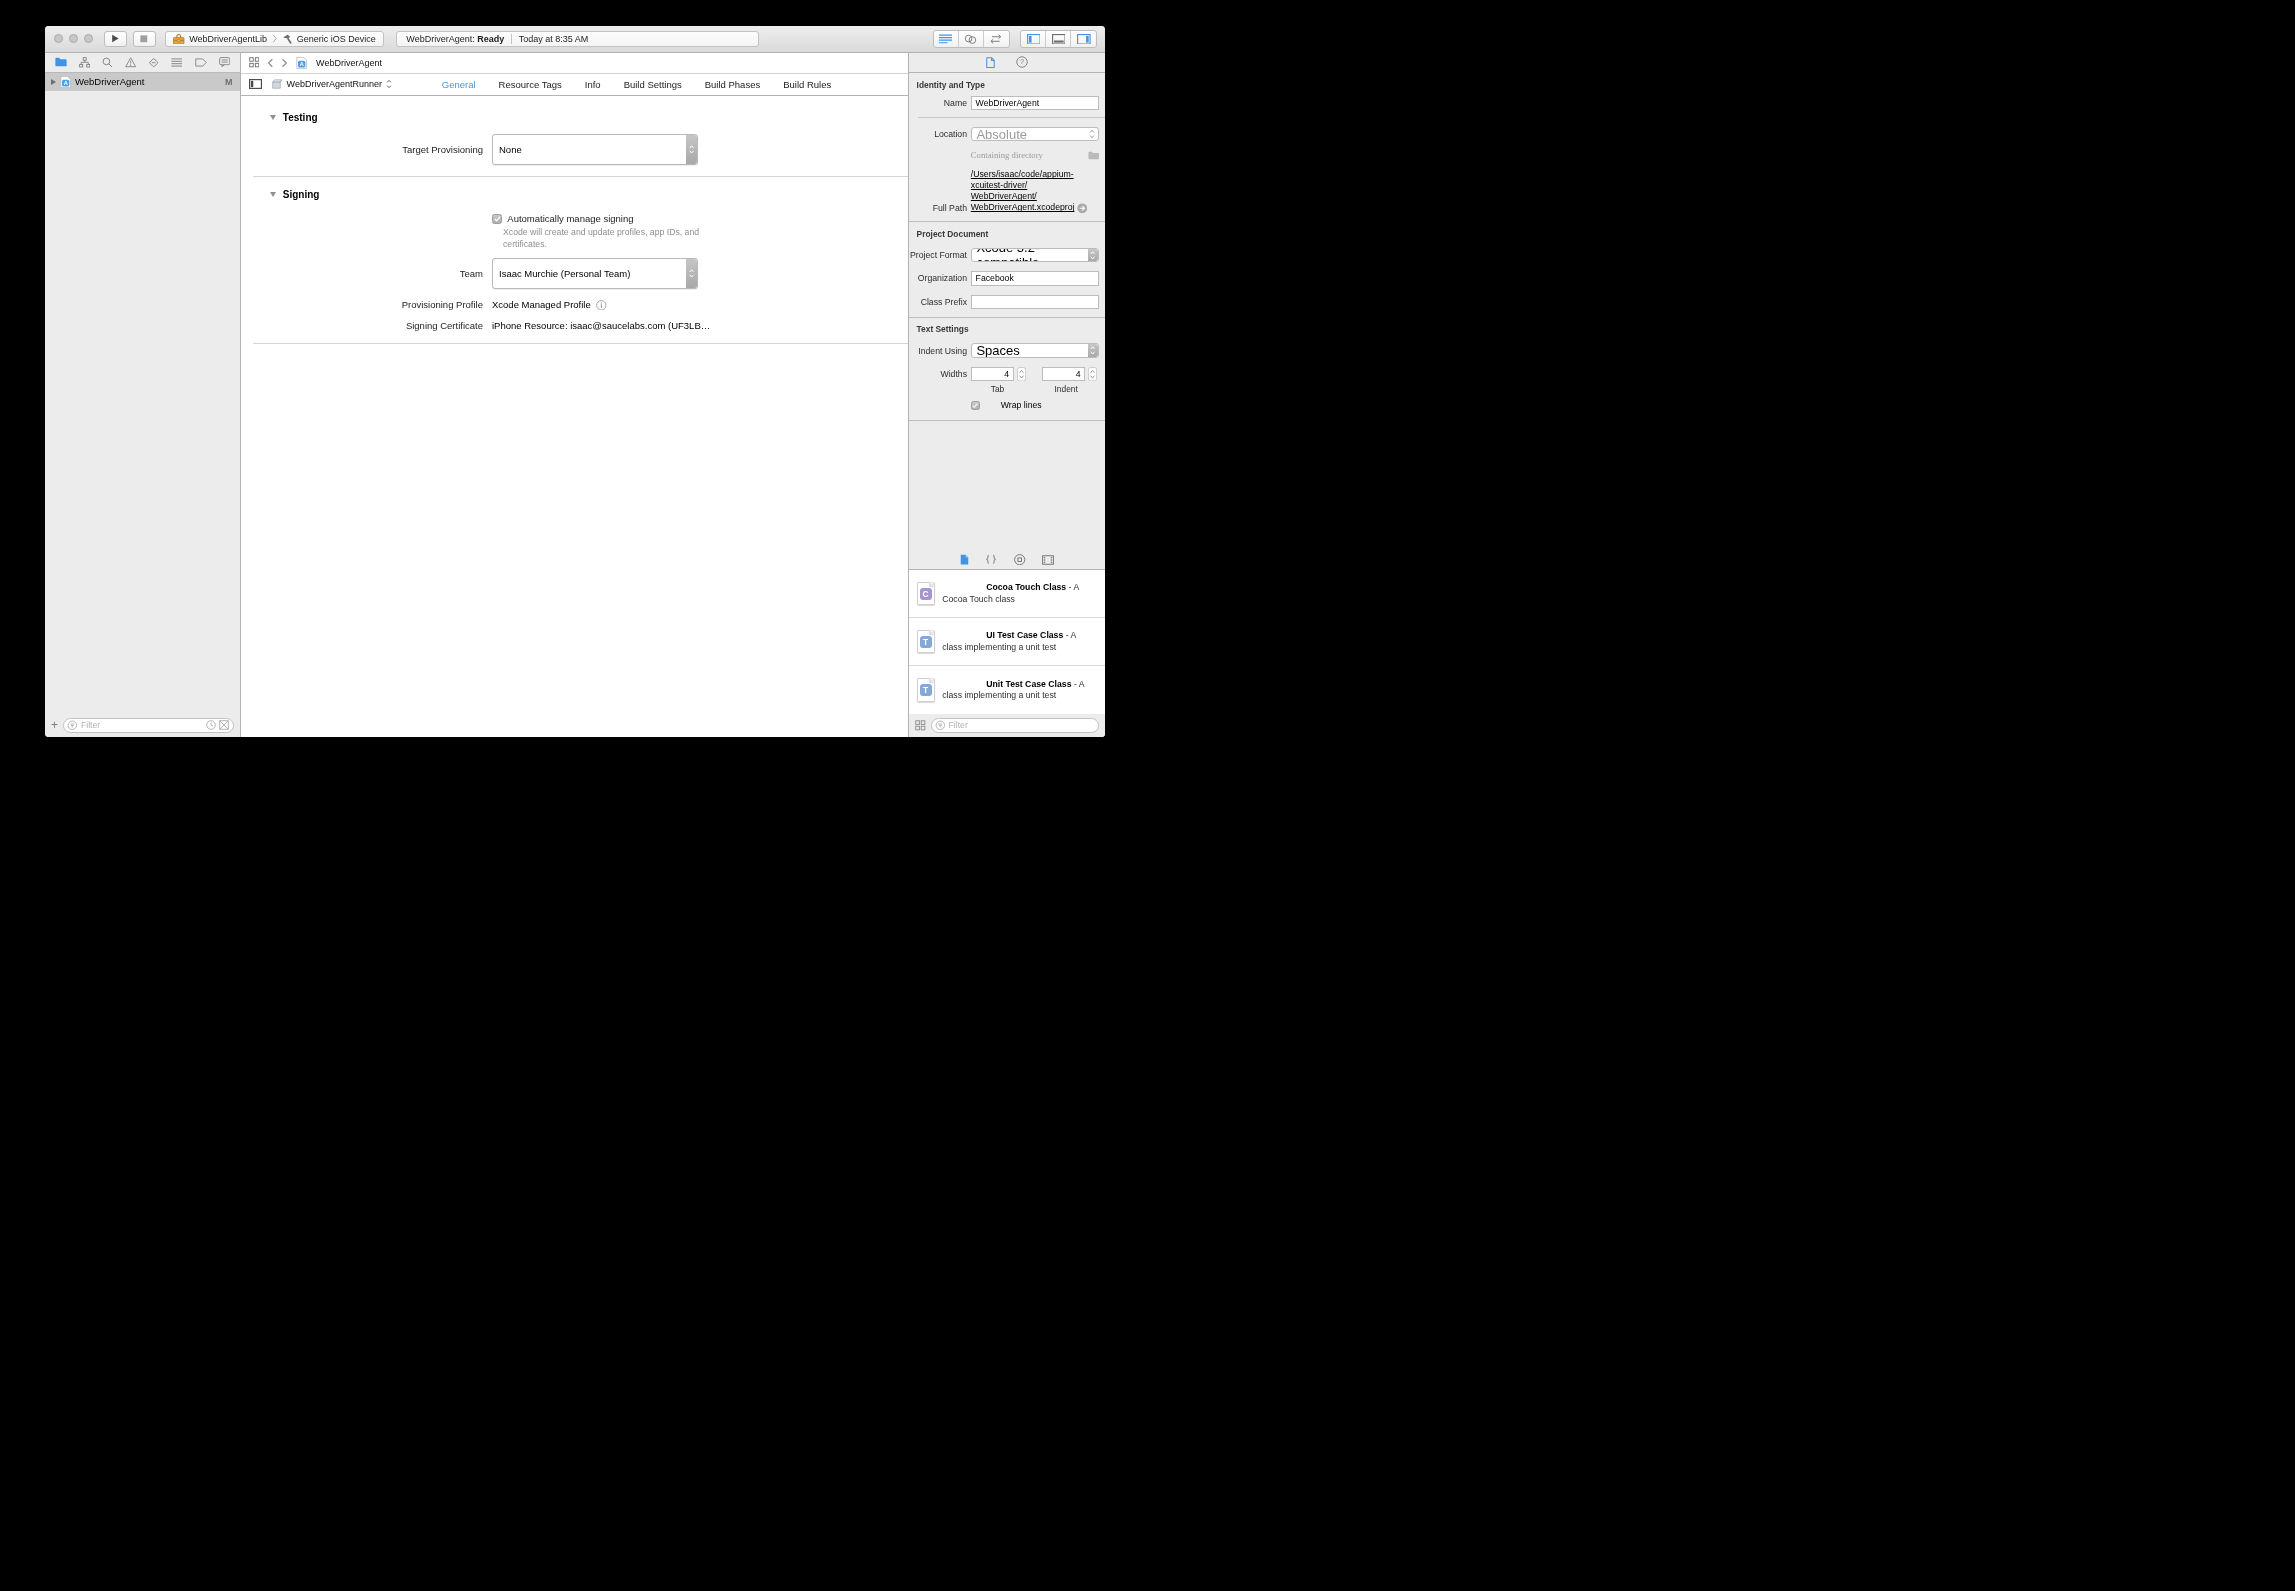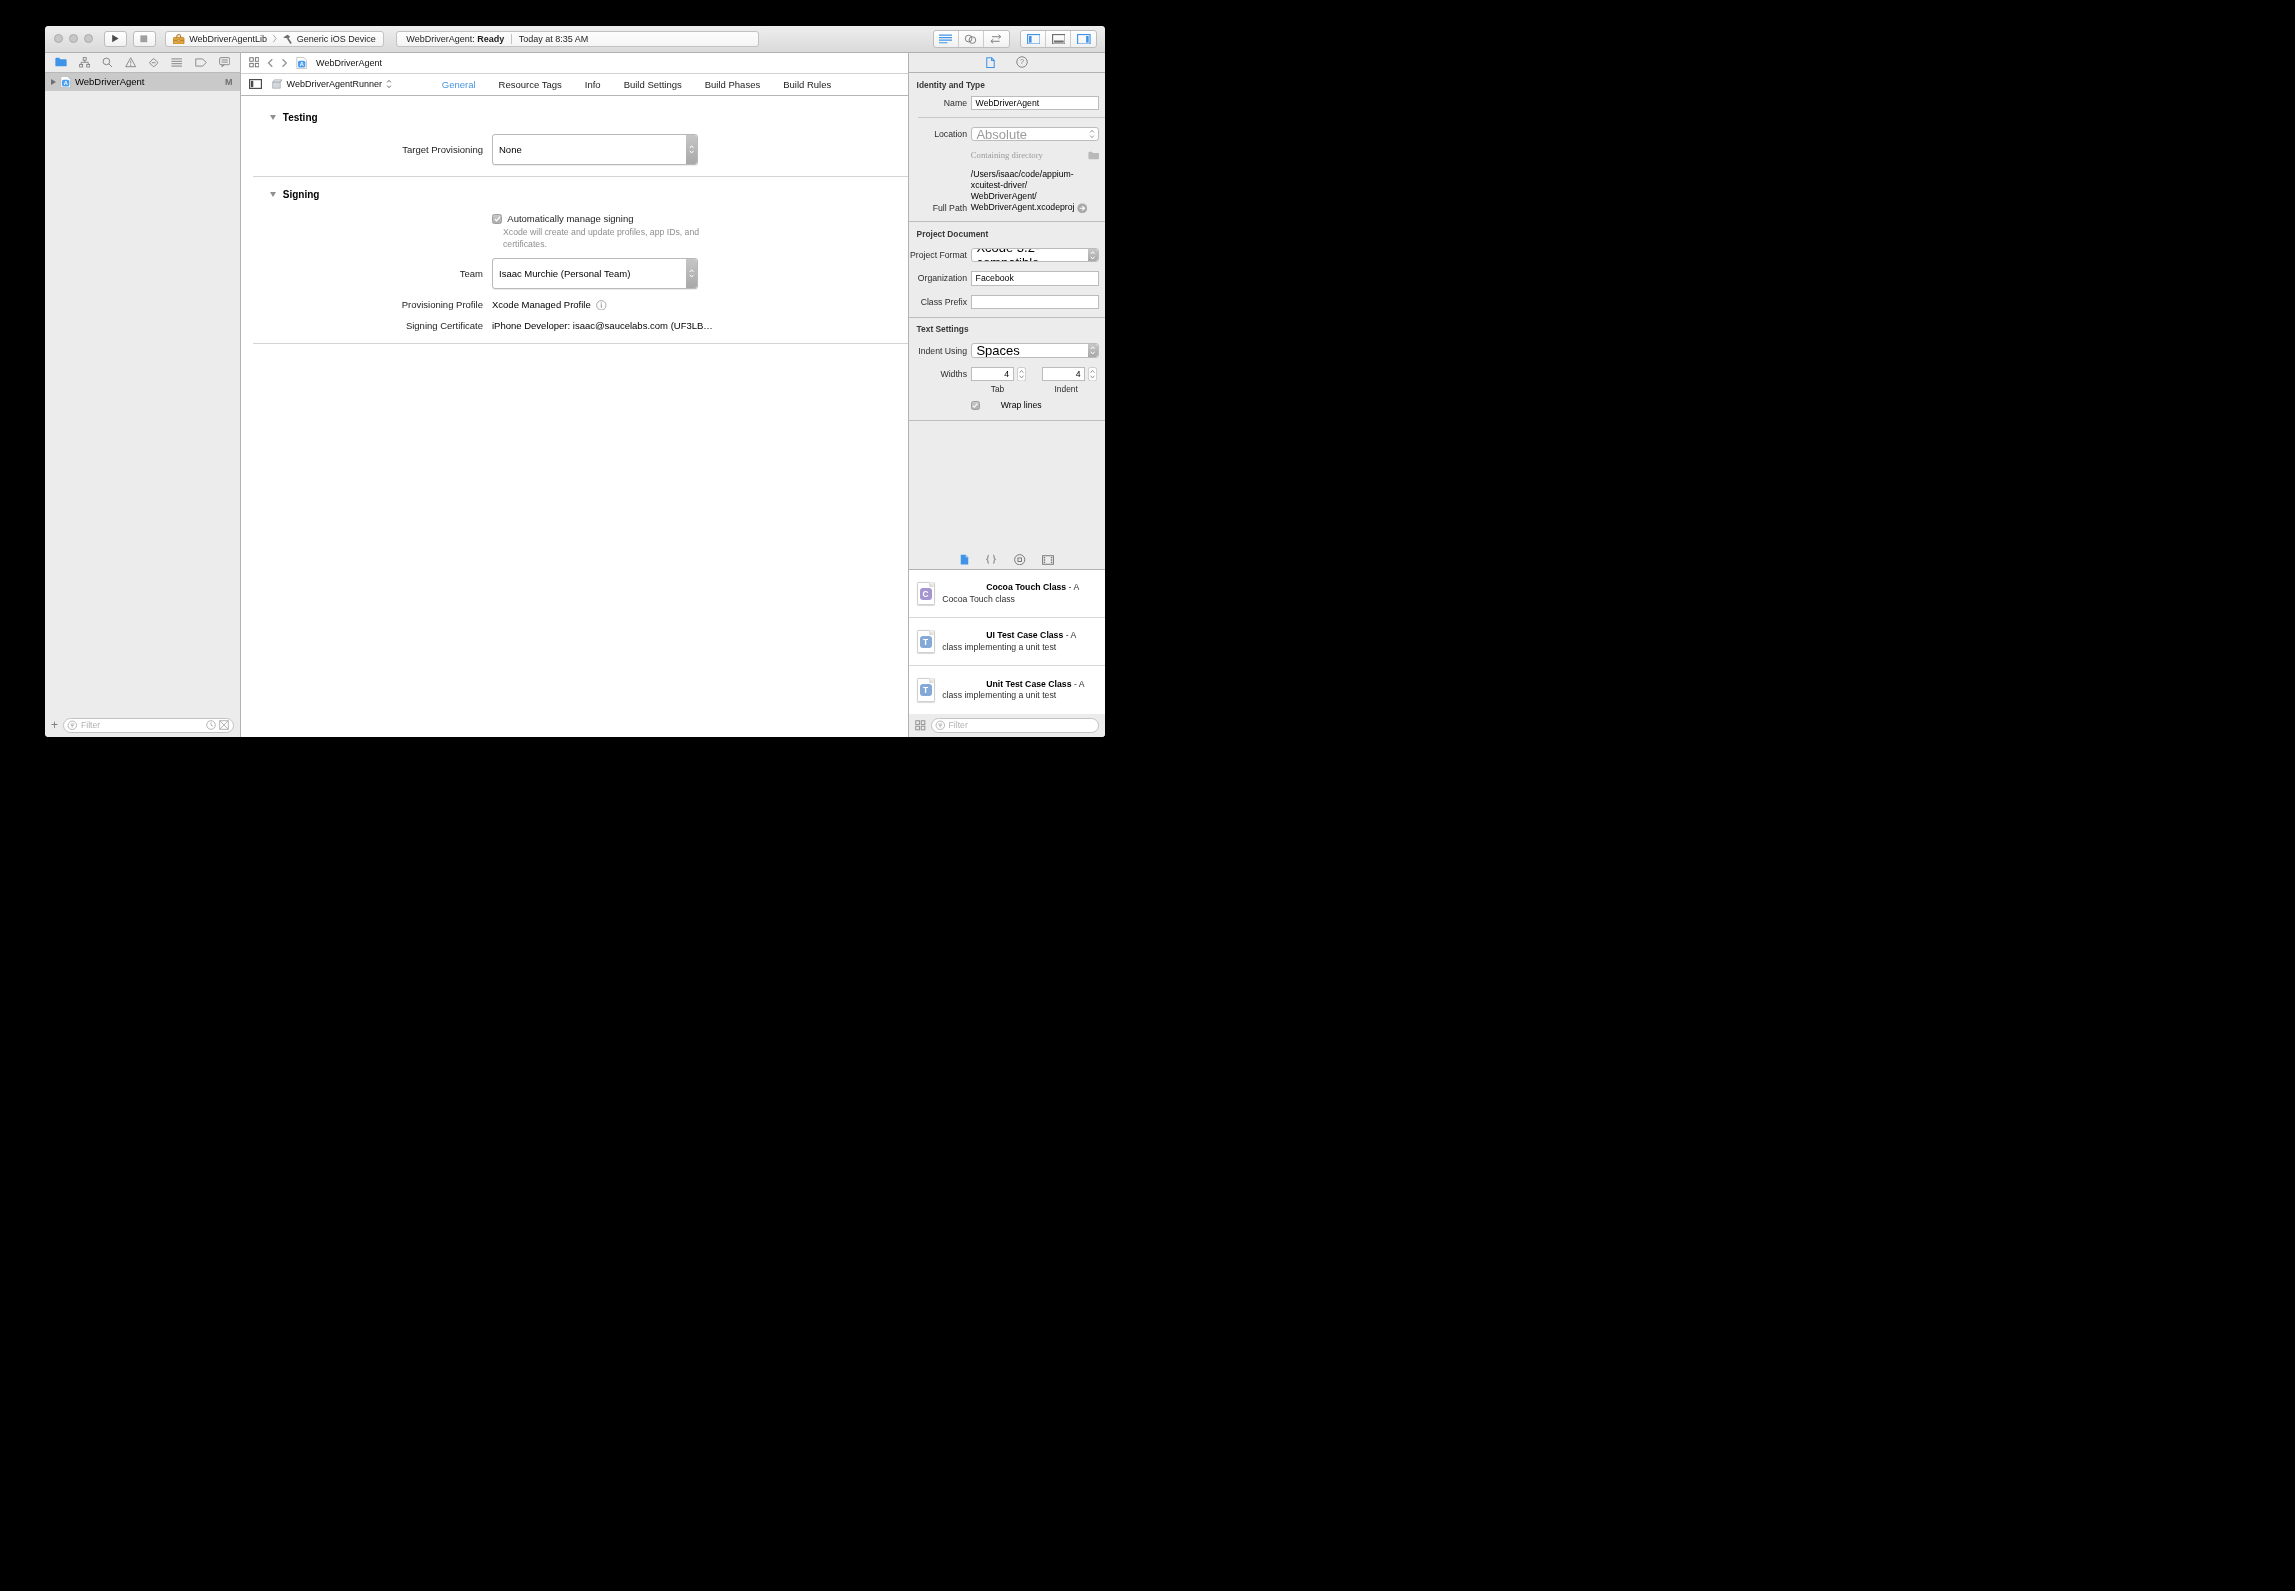--- a/index.html
+++ b/index.html
@@ -415,21 +415,21 @@
               <circle cx="7" cy="7" r="6.2" fill="none" stroke="#8d8d8d" stroke-width="1"></circle>
               <circle cx="7" cy="3.9" r="0.8" fill="#8d8d8d"></circle>
               <rect x="6.35" y="5.6" width="1.3" height="4.6" fill="#8d8d8d"></rect>
             </svg>
           </span>
         </div>
 
         <div class="form-row" style="margin-top:10px;">
           <span class="lbl">Signing Certificate</span>
           <span class="ctl">
-            <span class="value-text">iPhone Developer: isaac@saucelabs.com (UF3LB…</span>
+            <span class="value-text">iPhone Resource: isaac@saucelabs.com (UF3LB…</span>
           </span>
         </div>
 
         <div class="divider" style="margin-top:12px;"></div>
       </div>
     </div>
 
     <div class="inspector">
       <div class="insp-tabs">
         <svg width="9" height="11.4" viewBox="0 0 12 15">
@@ -471,21 +471,21 @@
         <span class="ictl" style="justify-content:space-between;font-family:Liberation Serif, serif;">
           <span class="gray" style="font-size:8.7px;">Containing directory</span>
           <svg width="11.4" height="9" viewBox="0 0 15 12">
             <path d="M0.5 2 A1 1 0 0 1 1.5 1 H5 L6.5 2.8 H13.5 A1 1 0 0 1 14.5 3.8 V10 A1 1 0 0 1 13.5 11 H1.5 A1 1 0 0 1 0.5 10 Z" fill="#b9b9b9"></path>
           </svg>
         </span>
       </div>
 
       <div class="irow" style="align-items:flex-end;">
         <span class="ilbl" style="padding-top:0.8px;">Full Path</span>
-        <span class="ictl" style="align-items:flex-end;">
+        <span class="ictl" style="align-items:flex-end;text-decoration:underline;">
           <span class="path-lines">
             <span>/Users/isaac/code/appium-</span><br>
             <span>xcuitest-driver/</span><br>
             <span>WebDriverAgent/</span><br>
             <span>WebDriverAgent.xcodeproj</span>
           </span>
           <svg width="10.6" height="10.6" viewBox="0 0 14 14" style="margin-left:2.3px;">
             <circle cx="7" cy="7" r="6.5" fill="#a9a9a9"></circle>
             <path d="M3.5 7 H9.5 M7 4.2 L10 7 L7 9.8" fill="none" stroke="#fff" stroke-width="1.4"></path>
           </svg>

